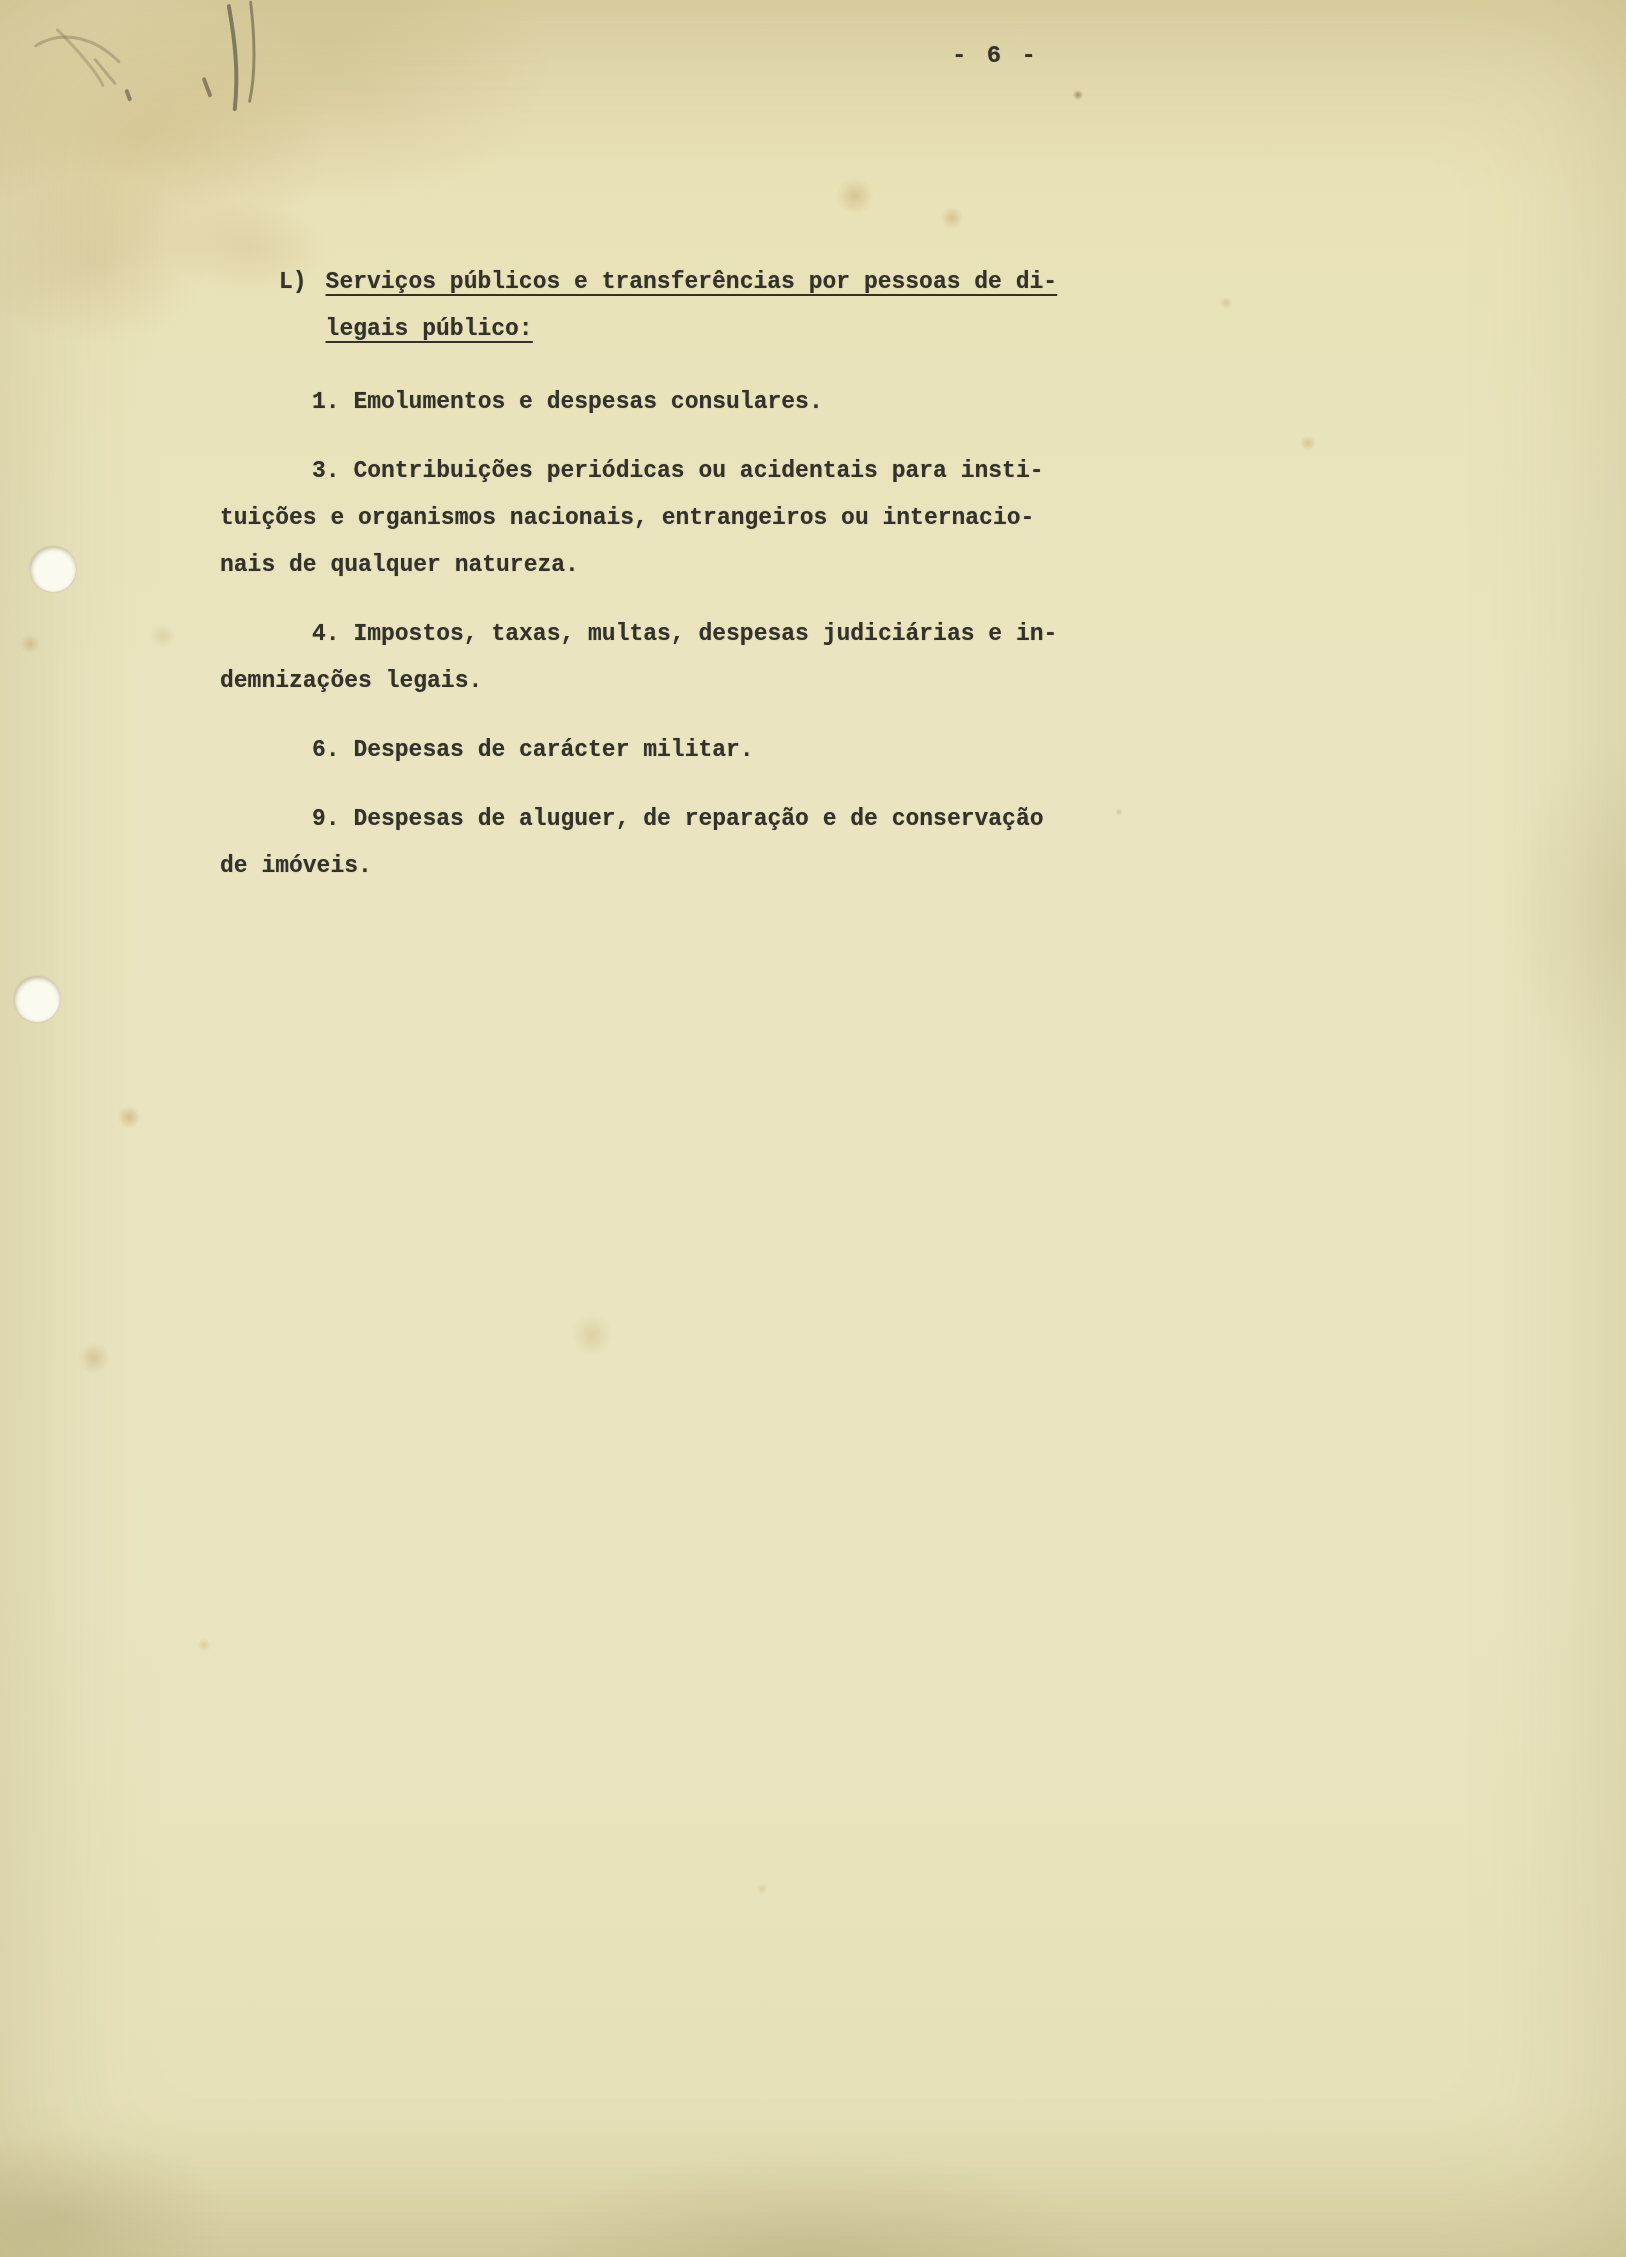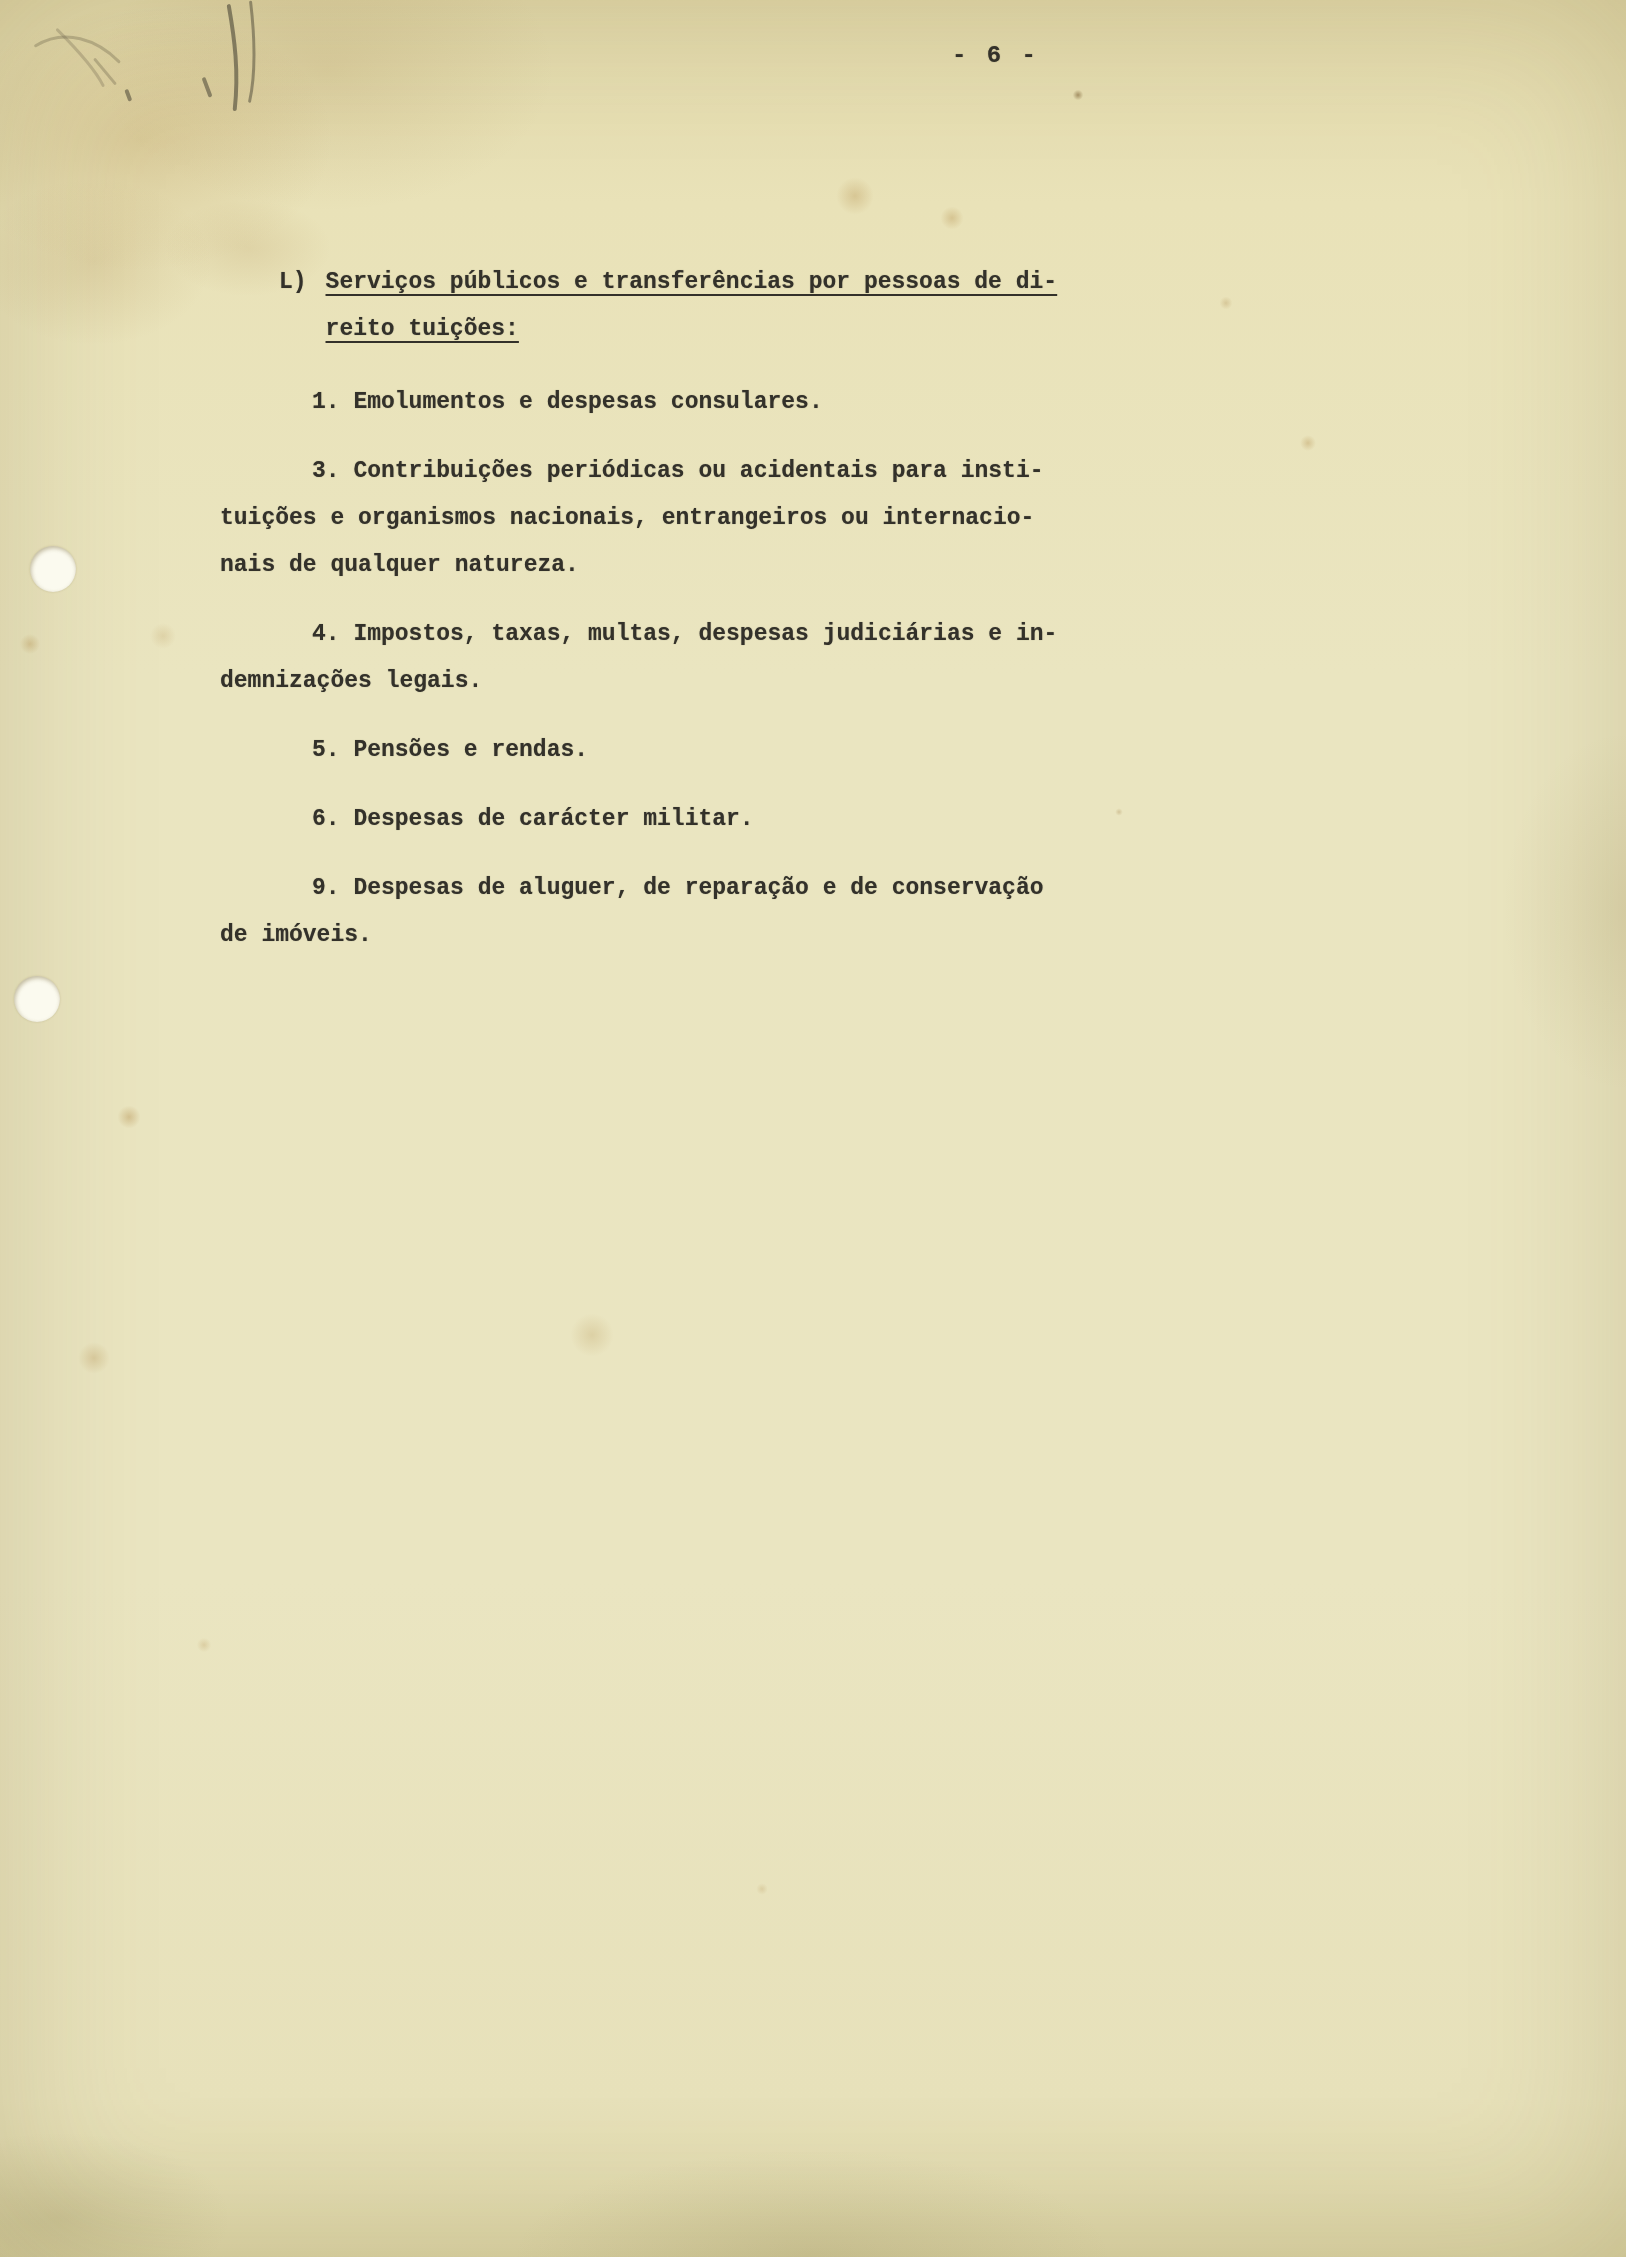--- a/index.html
+++ b/index.html
@@ -139,29 +139,28 @@
 </svg>
 
 <div class="page-number">- 6 -</div>
 
 <div class="content">
 
   <div class="heading">
     <span class="hlabel">L)</span>
     <span class="hlines">
       <span>Serviços públicos e transferências por pessoas de di-</span>
-      <span>reito tuições:</span>
+      <span>legais público:</span>
     </span>
   </div>
 
   <p class="item">1. Emolumentos e despesas consulares.</p>
   <p class="item">3. Contribuições periódicas ou acidentais para insti-
 tuições e organismos nacionais, entrangeiros ou internacio-
 nais de qualquer natureza.</p>
   <p class="item">4. Impostos, taxas, multas, despesas judiciárias e in-
 demnizações legais.</p>
-  <p class="item">5. Pensões e rendas.</p>
   <p class="item">6. Despesas de carácter militar.</p>
   <p class="item">9. Despesas de aluguer, de reparação e de conservação
 de imóveis.</p>
 
 </div>
 
 
 </body></html>

